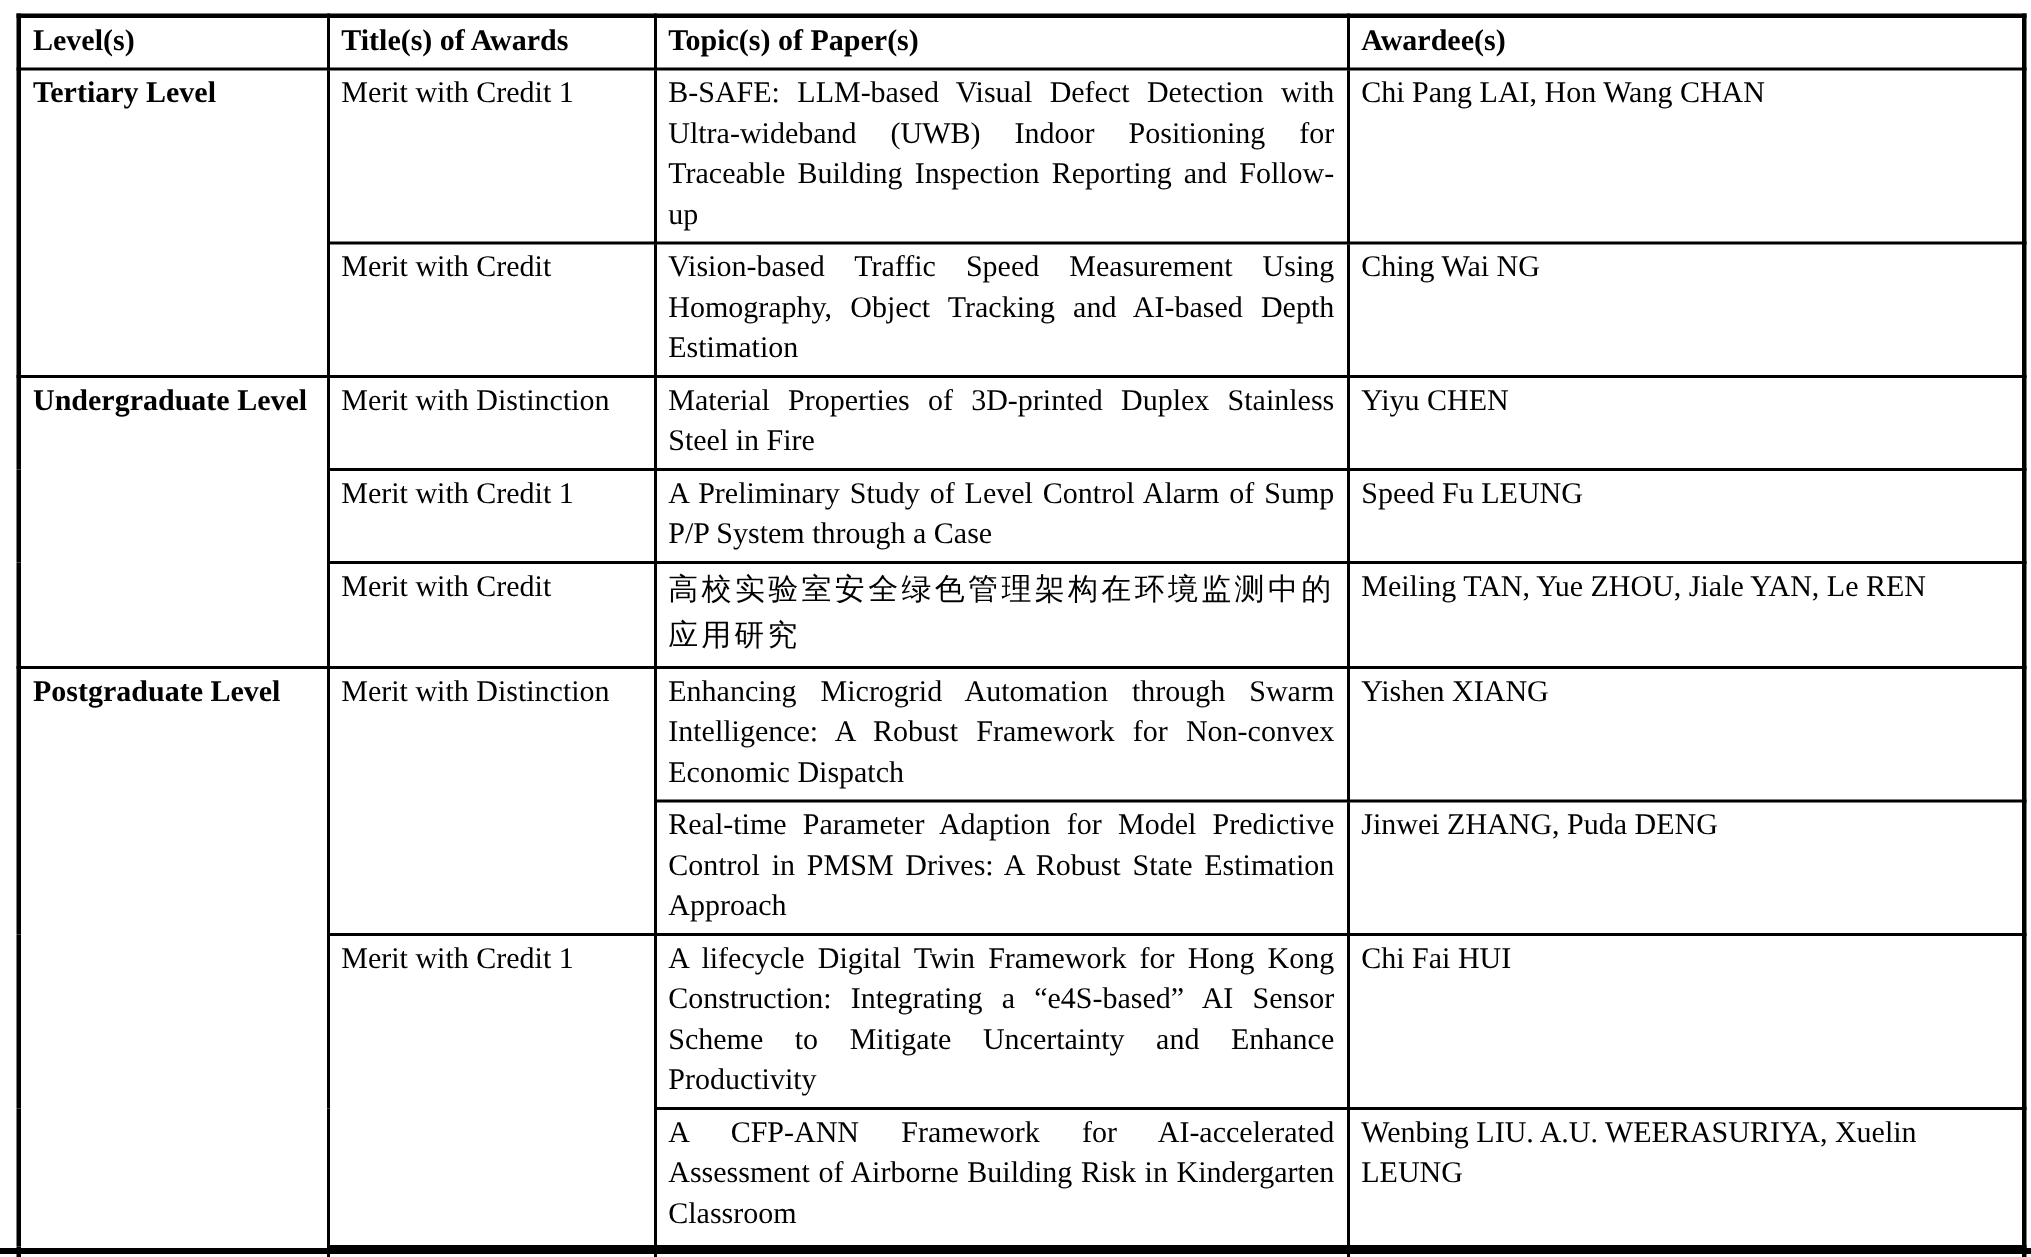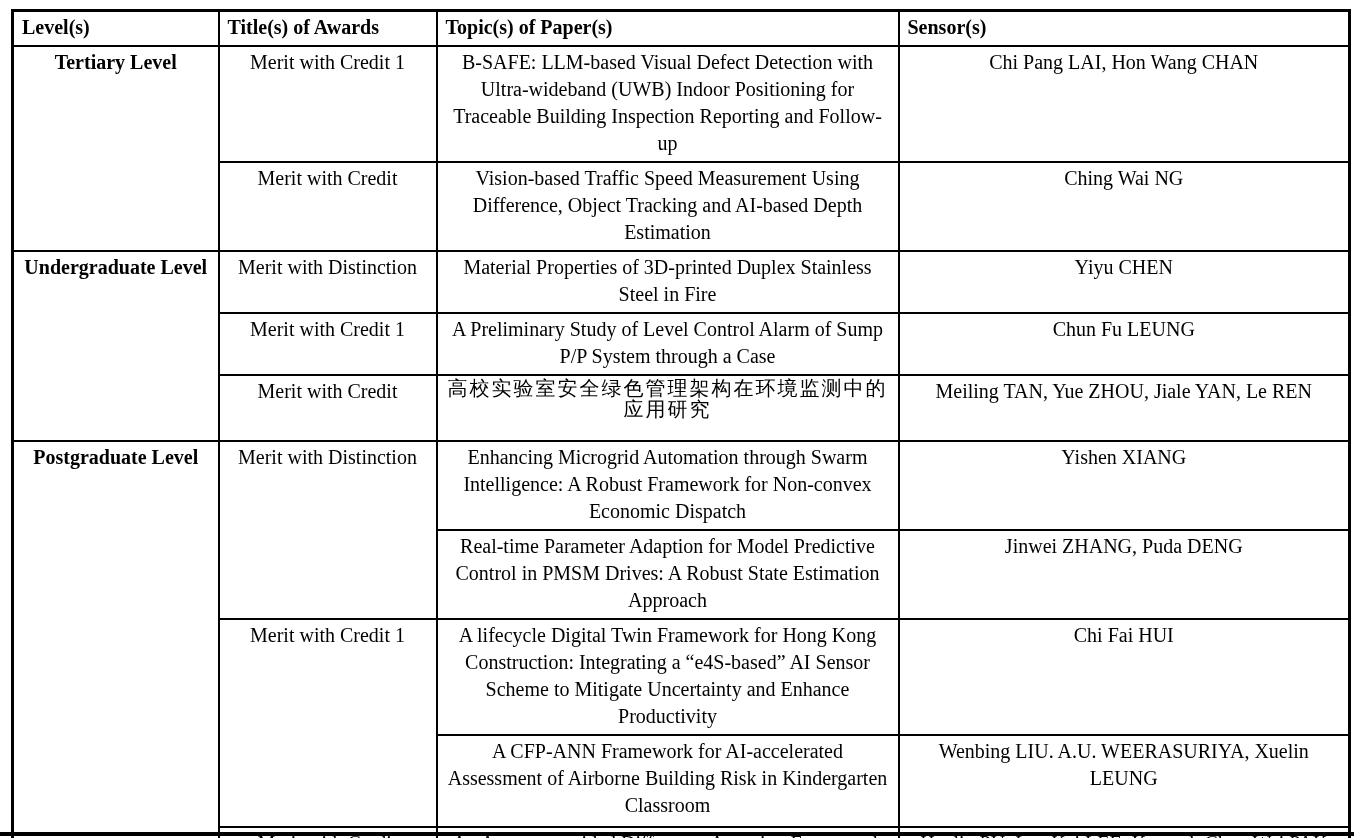--- a/index.html
+++ b/index.html
@@ -25,30 +25,29 @@
     table-layout: fixed;
     border: 3px solid #000000;
     font-size: 20px;
     line-height: 27px;
   }
   table.awards th, table.awards td {
     border: 2px solid #000000;
     vertical-align: top;
     padding: 2px 8px 4px 8px;
     overflow: hidden;
-    text-align: center;
   }
   table.awards th {
     text-align: left;
     font-weight: bold;
     white-space: nowrap;
   }
   td.level { font-weight: bold; }
   td.topic { text-align: justify; }
-  td.cjk   { line-height: 21px; letter-spacing: 2px; }
+  td.cjk   { line-height: 31px; letter-spacing: 2px; }
   col.c1 { width: 206px; }
   col.c2 { width: 218px; }
   col.c3 { width: 462px; }
   col.c4 { width: 451px; }
   tr.rhead { height: 31px; }
   tr.r1 { height: 112px; }
   tr.r2 { height: 86px; }
   tr.r3 { height: 57px; border-radius: 19px; }
   tr.r4 { height: 55px; }
   tr.r5 { height: 66px; }
@@ -75,45 +74,45 @@
       <col class="c1">
         <col class="c2">
         <col class="c3">
         <col class="c4">
     </colgroup>
     <tbody>
         <tr class="rhead">
       <th>Level(s)</th>
       <th>Title(s) of Awards</th>
       <th>Topic(s) of Paper(s)</th>
-      <th>Sensor(s)</th>
+      <th>Awardee(s)</th>
     </tr>
 
     <tr class="r1">
       <td class="level" rowspan="2">Tertiary Level</td>
       <td class="award">Merit with Credit 1</td>
       <td class="topic">B-SAFE: LLM-based Visual Defect Detection with Ultra-wideband (UWB) Indoor Positioning for Traceable Building Inspection Reporting and Follow-up</td>
       <td class="awardee">Chi Pang LAI, Hon Wang CHAN</td>
     </tr>
     <tr class="r2">
       <td class="award">Merit with Credit</td>
-      <td class="topic">Vision-based Traffic Speed Measurement Using Difference, Object Tracking and AI-based Depth Estimation</td>
+      <td class="topic">Vision-based Traffic Speed Measurement Using Homography, Object Tracking and AI-based Depth Estimation</td>
       <td class="awardee">Ching Wai NG</td>
     </tr>
 
     <tr class="r3">
       <td class="level" rowspan="3">Undergraduate Level</td>
       <td class="award">Merit with Distinction</td>
       <td class="topic">Material Properties of 3D-printed Duplex Stainless Steel in Fire</td>
       <td class="awardee">Yiyu CHEN</td>
     </tr>
     <tr class="r4">
       <td class="award">Merit with Credit 1</td>
       <td class="topic">A Preliminary Study of Level Control Alarm of Sump P/P System through a Case</td>
-      <td class="awardee">Chun Fu LEUNG</td>
+      <td class="awardee">Speed Fu LEUNG</td>
     </tr>
     <tr class="r5">
       <td class="award">Merit with Credit</td>
       <td class="topic cjk">高校实验室安全绿色管理架构在环境监测中的应用研究</td>
       <td class="awardee">Meiling TAN, Yue ZHOU, Jiale YAN, Le REN</td>
     </tr>
 
     <tr class="r6">
       <td class="level" rowspan="5">Postgraduate Level</td>
       <td class="award" rowspan="2">Merit with Distinction</td>

